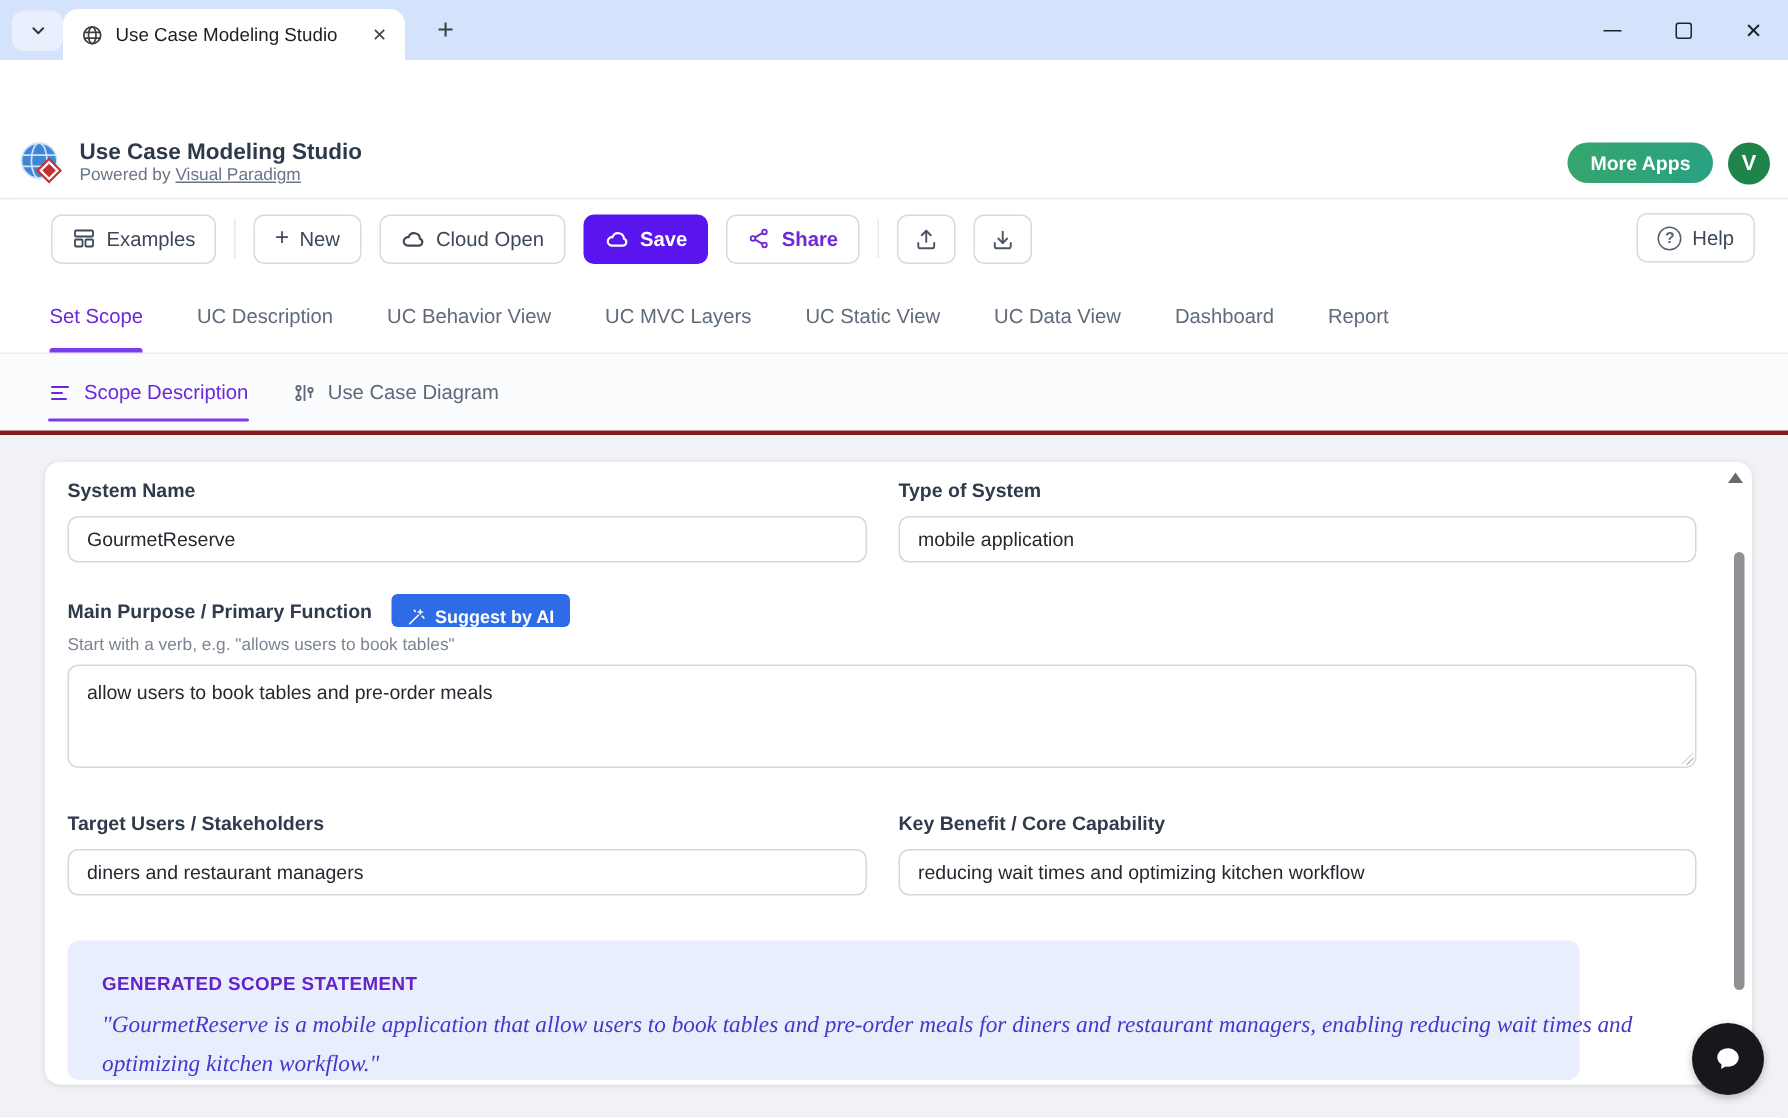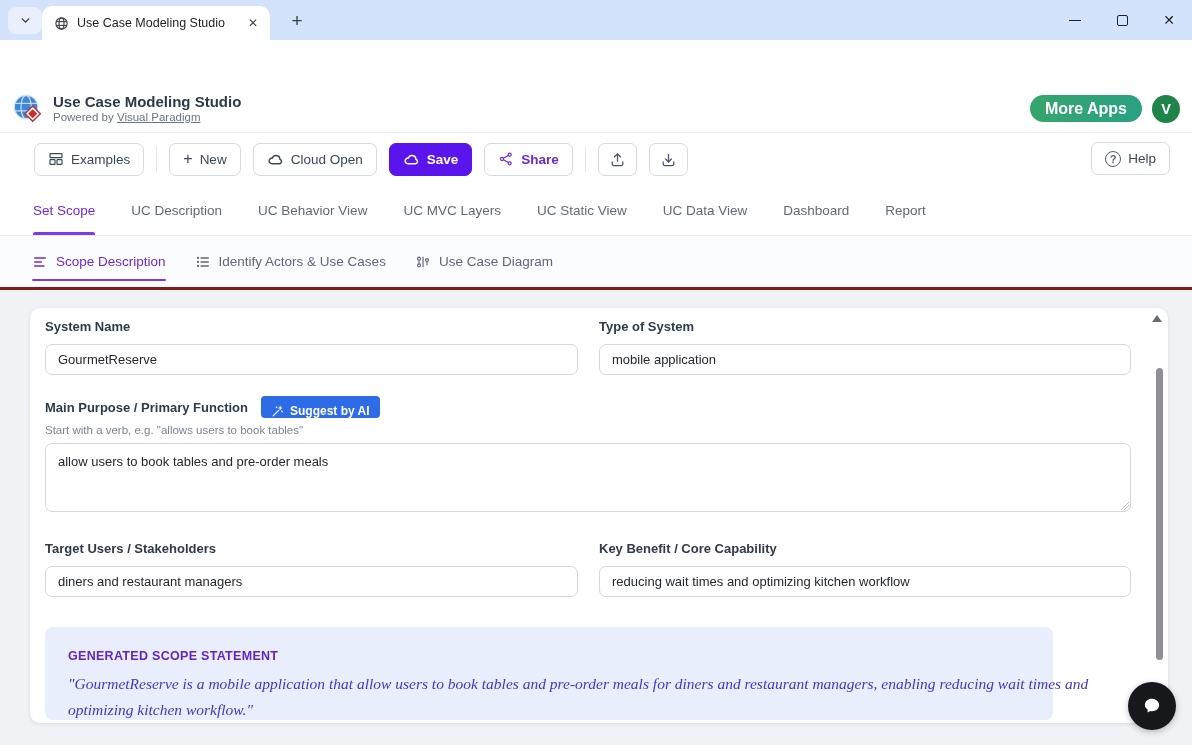--- a/index.html
+++ b/index.html
@@ -30,21 +30,21 @@
   .dots { position:absolute; left:1163px; top:50px; width:20px; height:26px; display:flex; align-items:center; justify-content:center; font-size:16px; color:#3c4043; }
 
   
   .app-header { position:absolute; top:85px; left:0; width:1192px; height:48px; background:#fff; border-bottom:1px solid #e9ebef; display:flex; align-items:center; }
   .app-logo { margin-left:12px; width:32px; height:32px; }
   .app-titles { margin-left:9px; }
   .app-title { font-size:15px; font-weight:bold; color:#2d3a4a; line-height:17px; }
   .app-sub { font-size:11.5px; color:#697586; line-height:14px; }
   .app-sub a { color:#697586; text-decoration:underline; }
   .hdr-right { margin-left:auto; display:flex; align-items:center; gap:10px; margin-right:12px; }
-  .more-apps { height:27px; border-radius:14px; padding:0 15px; border:none; background:linear-gradient(90deg,#36a56d,#2aa183); color:#fff; font-size:16px; font-weight:bold; display:flex; align-items:center; font-family:inherit; cursor:pointer; }
+  .more-apps { height:27px; border-radius:14px; padding:0 15px; border:none; background:linear-gradient(90deg,#36a56d,#2aa183); color:#fff; font-size:13px; font-weight:bold; display:flex; align-items:center; font-family:inherit; cursor:pointer; }
   .v-avatar { width:28px; height:28px; border-radius:50%; background:#1e8449; color:#fff; font-size:14.5px; font-weight:bold; display:flex; align-items:center; justify-content:center; }
 
   
   .action-bar { position:absolute; top:133px; left:12px; width:1192px; height:52px; background:#fff; display:flex; align-items:center; padding-left:22px; gap:12px; }
   .tbtn { height:33px; display:inline-flex; align-items:center; gap:7px; padding:0 13px; border:1px solid #d6dae1; border-radius:7px; background:#fff; font-size:13.5px; color:#3c4858; font-family:inherit; cursor:pointer; white-space:nowrap; }
   .tbtn svg { flex:none; }
   .tbtn.primary { background:#5a15ee; border-color:#5a15ee; color:#fff; font-weight:bold; }
   .tbtn.share { color:#6d28d9; font-weight:bold; }
   .tbtn.square { width:39px; padding:0; justify-content:center; }
   .ab-sep { width:1px; height:26px; background:#e4e7eb; }
@@ -277,31 +277,20 @@
   <div class="stab active">
     <svg width="16" height="16" viewBox="0 0 24 24" fill="none" stroke="#6d28d9" stroke-width="2" stroke-linecap="round">
         <line x1="4" y1="6" x2="20" y2="6"></line>
         <line x1="4" y1="12" x2="14" y2="12"></line>
         <line x1="4" y1="18" x2="18" y2="18"></line>
       </svg>
     <span>Scope Description</span>
     <span class="indicator"></span>
   </div>
   <div class="stab">
-    <svg width="16" height="16" viewBox="0 0 24 24" fill="none" stroke="#5d6878" stroke-width="2" stroke-linecap="round">
-        <line x1="9" y1="6" x2="20" y2="6"></line>
-        <line x1="9" y1="12" x2="20" y2="12"></line>
-        <line x1="9" y1="18" x2="20" y2="18"></line>
-        <circle cx="4.5" cy="6" r="0.7"></circle>
-        <circle cx="4.5" cy="12" r="0.7"></circle>
-        <circle cx="4.5" cy="18" r="0.7"></circle>
-      </svg>
-    <span>Identify Actors &amp; Use Cases</span>
-  </div>
-  <div class="stab">
     <svg width="16" height="16" viewBox="0 0 24 24" fill="none" stroke="#5d6878" stroke-width="1.8">
         <circle cx="6" cy="7" r="2.2"></circle>
         <circle cx="6" cy="17" r="2.2"></circle>
         <line x1="6" y1="9.2" x2="6" y2="14.8"></line>
         <line x1="12" y1="4" x2="12" y2="20"></line>
         <circle cx="18" cy="9" r="2.2"></circle>
         <line x1="18" y1="11.2" x2="18" y2="17"></line>
       </svg>
     <span>Use Case Diagram</span>
   </div>

